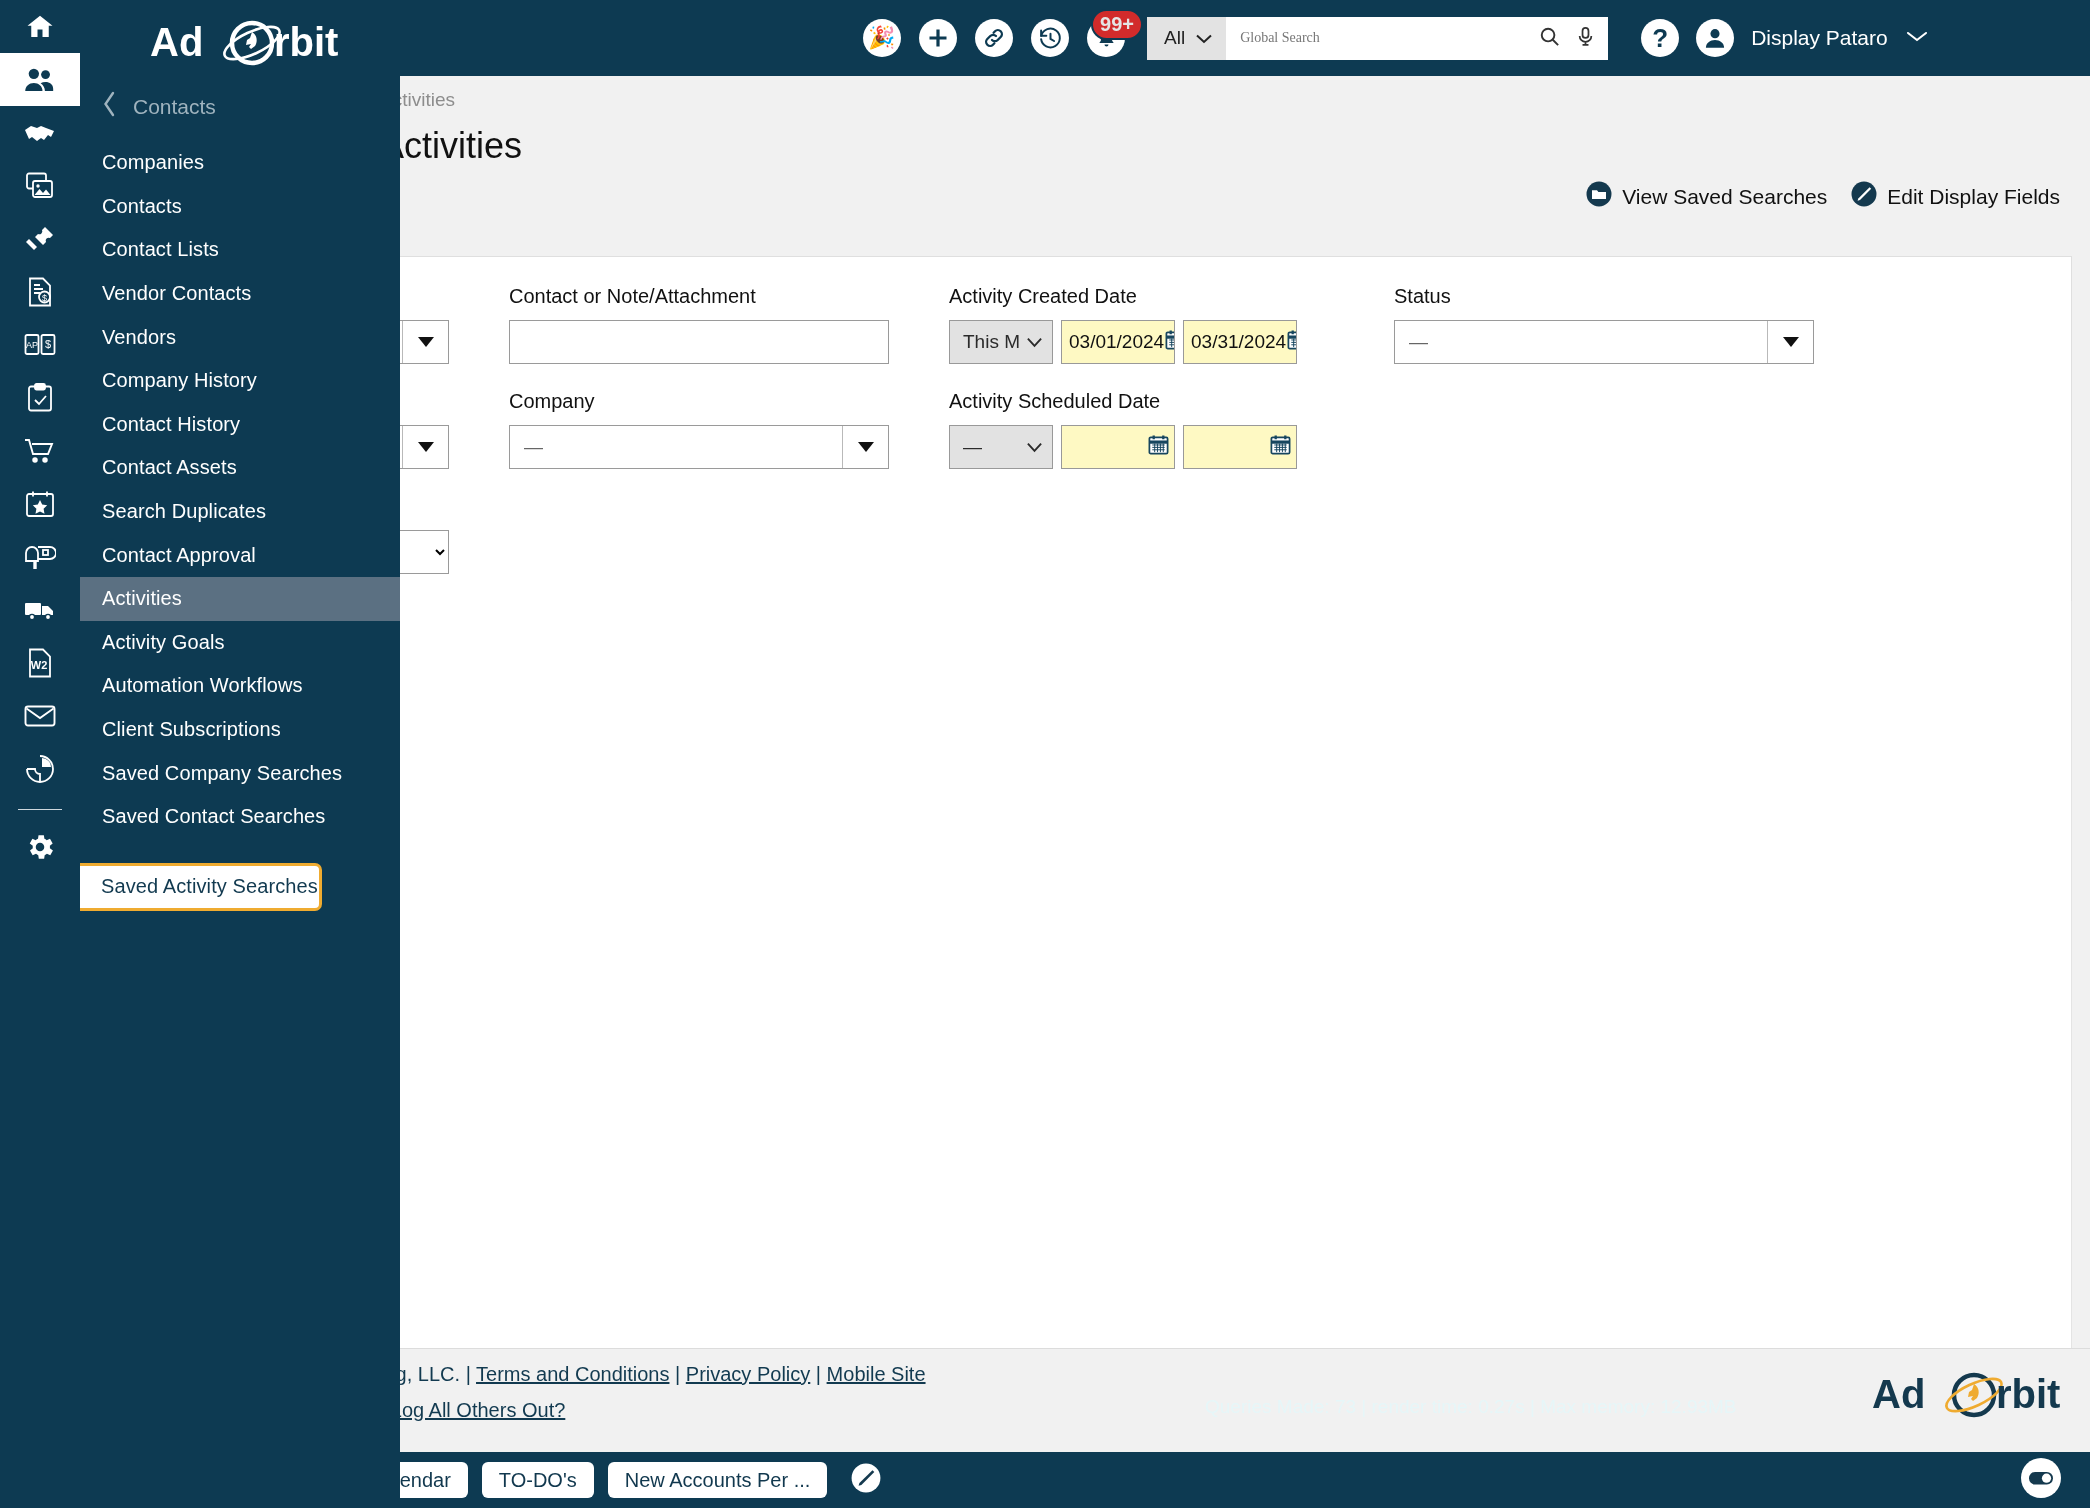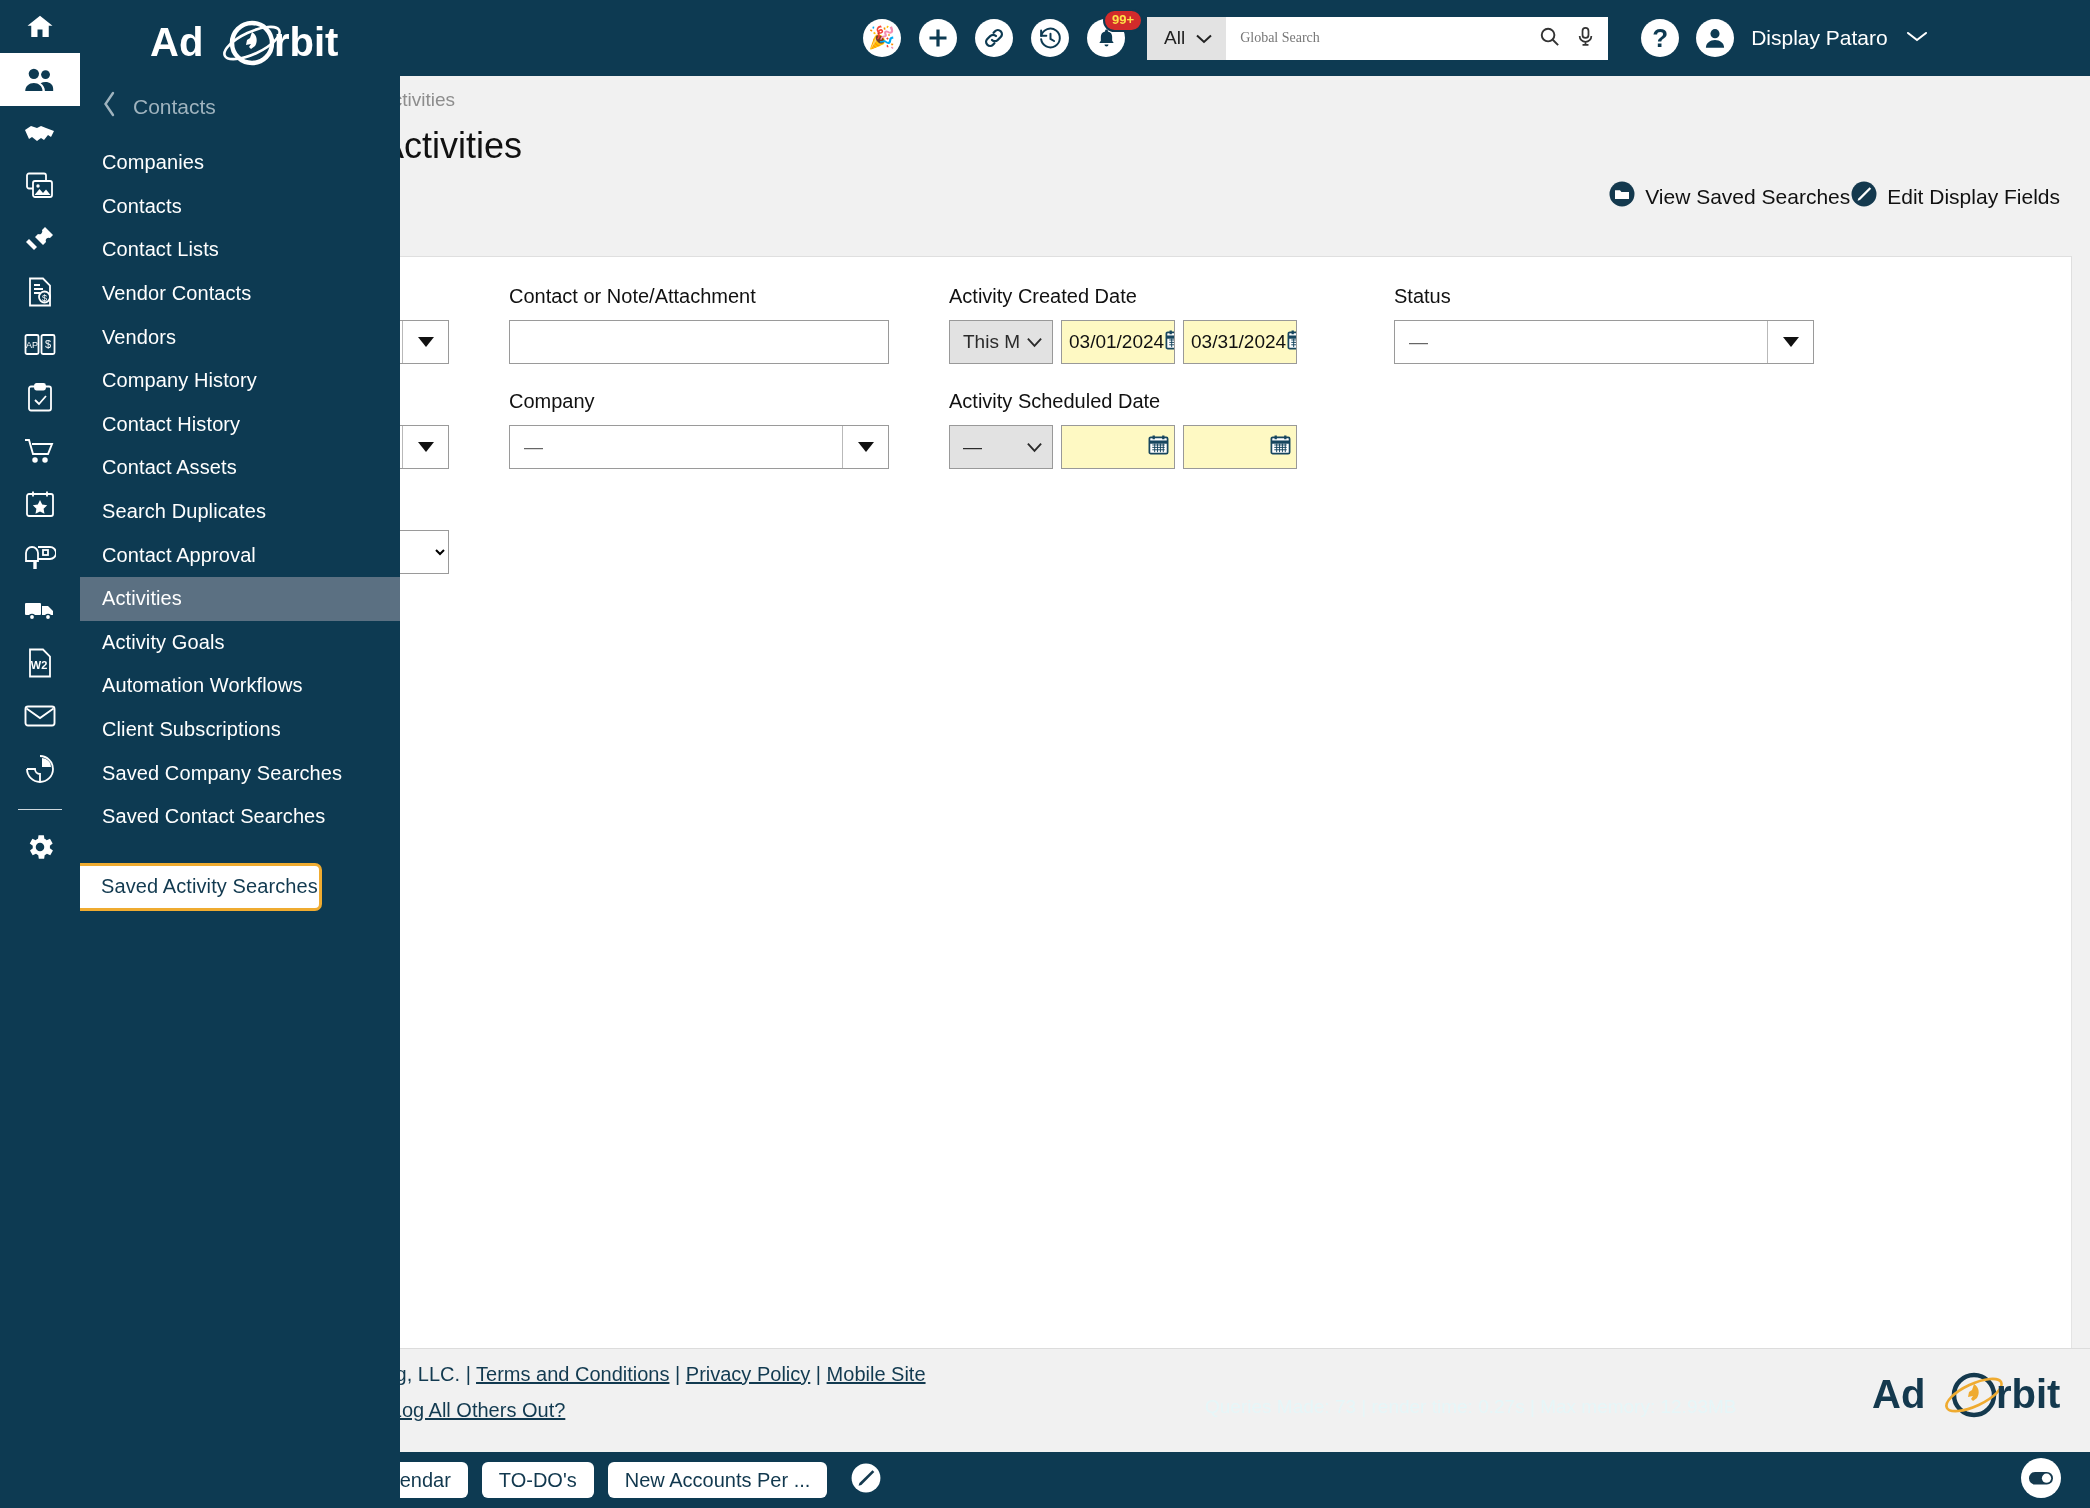--- a/index.html
+++ b/index.html
@@ -36,21 +36,21 @@
     display:flex; align-items:center;
   }
   #topbar-icons { display:flex; align-items:center; gap:18px; margin-left:783px; }
   .circ-ico {
     width:38px; height:38px; border-radius:50%;
     background:#ffffff; display:flex; align-items:center; justify-content:center;
     position:relative;
   }
   .badge {
     position:absolute; top:-10px; right:-18px;
-    background:#d22b2b; color:#fde047; font-size:13px; font-weight:bold;
+    background:#d22b2b; color:#e5e5e5; font-size:20px; font-weight:bold;
     border-radius:22px; padding:2px 7px; line-height:1.15;
     border:2px solid #0d3a52;
   }
   #global-search-wrap {
     display:flex; margin-left:22px; height:43px;
   }
   #search-scope {
     background:#e3e3e3; height:43px; display:flex; align-items:center;
     padding:0 13px 0 17px; gap:10px; font-size:19px; color:#222;
   }
@@ -91,21 +91,21 @@
   
   #content {
     position:absolute; left:80px; top:76px; right:0; bottom:0;
     background:#f1f1f1;
   }
   #breadcrumb { color:#8d8d8d; font-size:19px; padding:13px 0 0 300px; }
   #page-title { font-size:36px; color:#111; padding:14px 0 0 300px; font-weight:normal; }
 
   #toolbar-links {
     position:absolute; right:30px; top:105px;
-    display:flex; align-items:center; gap:1px;
+    display:flex; align-items:center; gap:24px;
   }
   .tool-link { display:flex; align-items:center; gap:10px; font-size:21px; color:#111; }
 
   
   #search-panel {
     position:absolute; left:0; right:18px; top:180px;
     background:#ffffff; border:1px solid #dfdfdf;
   }
   #fields-grid {
     display:grid;

